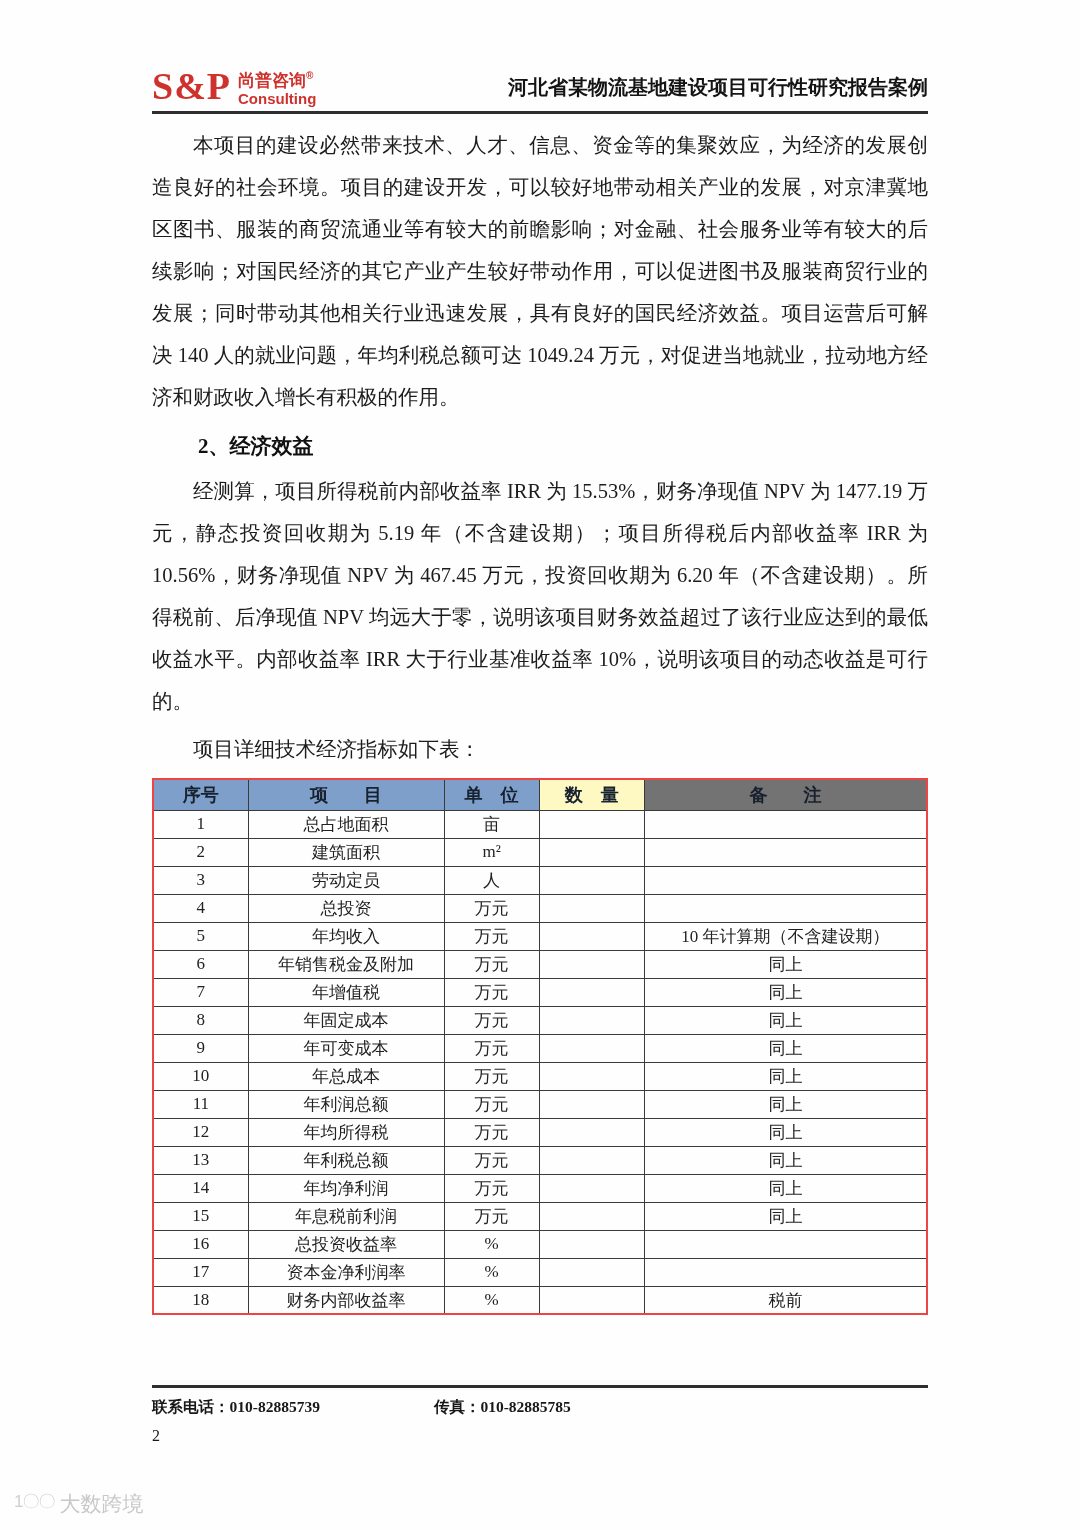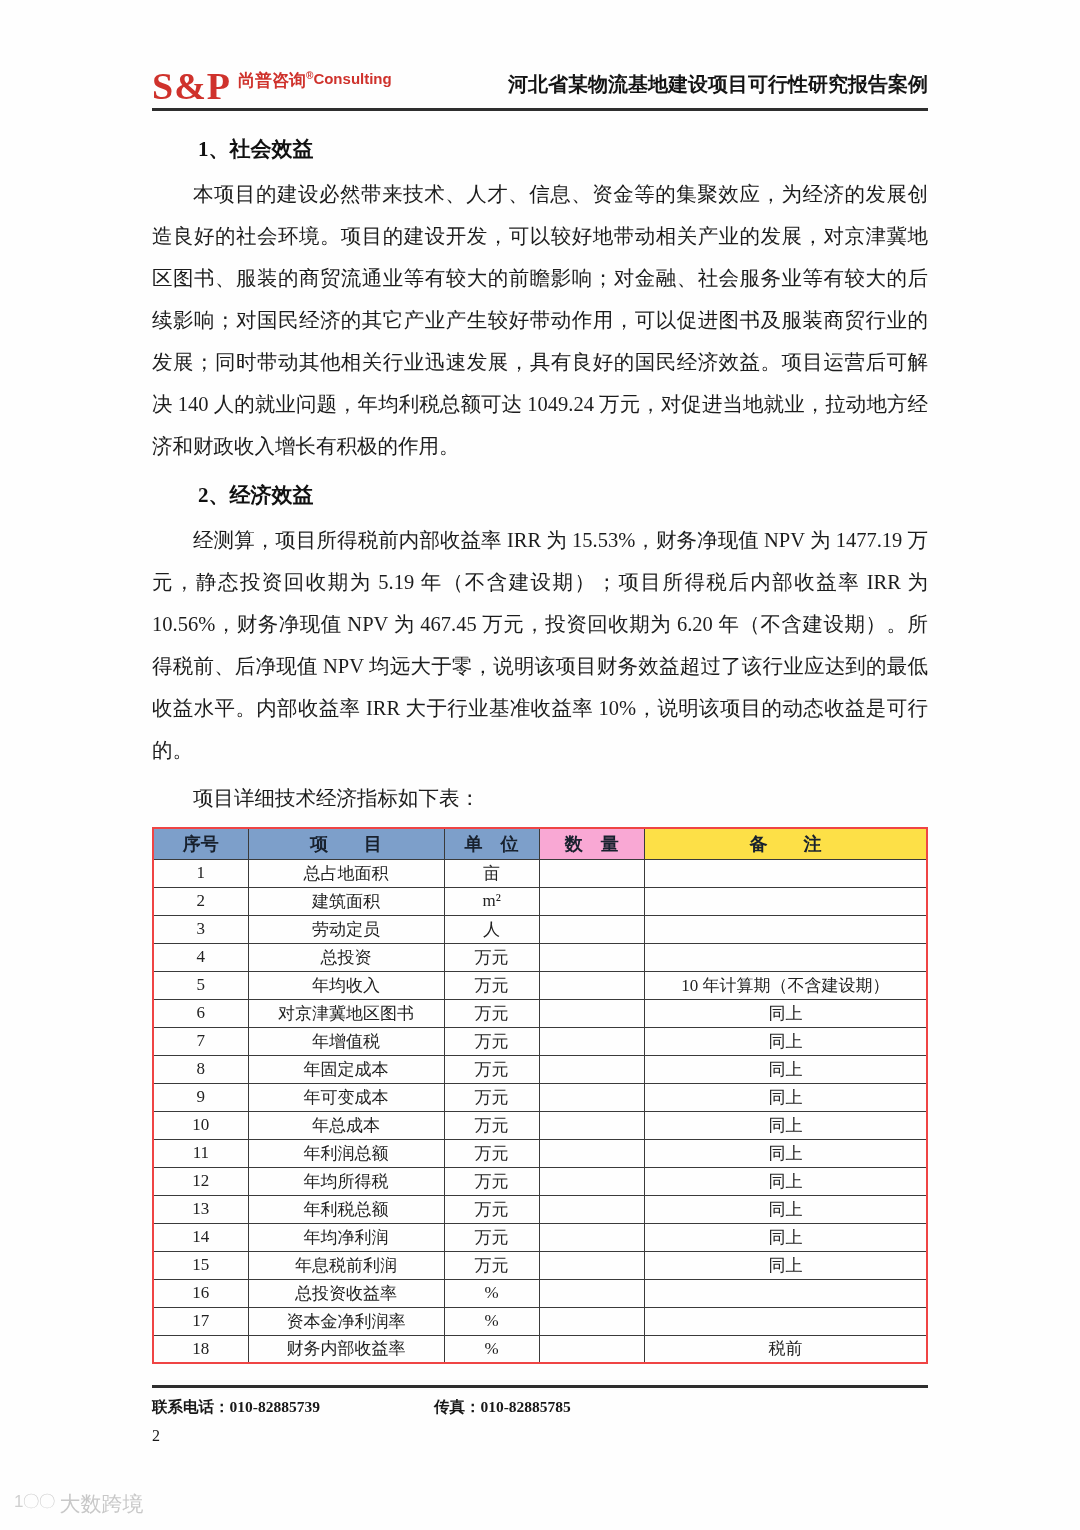--- a/index.html
+++ b/index.html
@@ -23,21 +23,21 @@
     align-items: flex-end;
     padding: 68px 152px 4px 152px;
   }
   .logo { display: flex; align-items: flex-start; gap: 7px; color: #cf322c; }
   .logo-sp {
     font-size: 38px;
     font-weight: bold;
     line-height: 0.95;
     letter-spacing: 1px;
   }
-  .logo-right { display: flex; flex-direction: row; line-height: 1.15; padding-top: 2px; }
+  .logo-right { display: flex; flex-direction: column; line-height: 1.15; padding-top: 2px; }
   .logo-cn { font-size: 17px; font-weight: bold; font-family: "Liberation Sans", sans-serif; }
   .logo-cn sup { font-size: 10px; }
   .logo-en { font-size: 15px; font-weight: bold; font-family: "Liberation Sans", sans-serif; }
   .doc-title { font-size: 20px; font-weight: bold; color: #141414; padding-bottom: 6px; }
   .header-rule { margin: 0 152px; border-top: 3px solid #2e2e2e; }
 
   
   main { padding: 10px 152px 0 152px; }
   main h2 {
     font-size: 21px;
@@ -121,43 +121,42 @@
       <span class="logo-right">
         <span class="logo-cn"><span>尚普咨询</span><sup>®</sup></span>
         <span class="logo-en">Consulting</span>
       </span>
     </div>
     <div class="doc-title">河北省某物流基地建设项目可行性研究报告案例</div>
   </header>
   <div class="header-rule"></div>
 
   <main>
-    <h2>1、社会效益</h2>
     <p>本项目的建设必然带来技术、人才、信息、资金等的集聚效应，为经济的发展创造良好的社会环境。项目的建设开发，可以较好地带动相关产业的发展，对京津冀地区图书、服装的商贸流通业等有较大的前瞻影响；对金融、社会服务业等有较大的后续影响；对国民经济的其它产业产生较好带动作用，可以促进图书及服装商贸行业的发展；同时带动其他相关行业迅速发展，具有良好的国民经济效益。项目运营后可解决 140 人的就业问题，年均利税总额可达 1049.24 万元，对促进当地就业，拉动地方经济和财政收入增长有积极的作用。</p>
 
     <h2>2、经济效益</h2>
     <p>经测算，项目所得税前内部收益率 IRR 为 15.53%，财务净现值 NPV 为 1477.19 万元，静态投资回收期为 5.19 年（不含建设期）；项目所得税后内部收益率 IRR 为 10.56%，财务净现值 NPV 为 467.45 万元，投资回收期为 6.20 年（不含建设期）。所得税前、后净现值 NPV 均远大于零，说明该项目财务效益超过了该行业应达到的最低收益水平。内部收益率 IRR 大于行业基准收益率 10%，说明该项目的动态收益是可行的。</p>
 
     <p class="table-intro">项目详细技术经济指标如下表：</p>
 
     <table>
       <colgroup>
         <col class="c-no">
           <col class="c-item">
           <col class="c-unit">
           <col class="c-qty">
           <col class="c-note">
       </colgroup>
       <thead>
         <tr>
           <th style="background: rgb(125, 159, 202);">序号</th>
           <th style="background: rgb(125, 159, 202);">项　　目</th>
           <th style="background: rgb(125, 159, 202);">单　位</th>
-          <th style="background: #f9a8d4;">数　量</th>
-          <th style="background: #fde047;">备　　注</th>
+          <th style="background: #fef9c3;">数　量</th>
+          <th style="background: #737373;">备　　注</th>
         </tr>
       </thead>
       <tbody>
           <tr>
     <td>1</td>
     <td>总占地面积</td>
     <td>亩</td>
     <td></td>
     <td></td>
   </tr>
@@ -184,21 +183,21 @@
   </tr>
           <tr>
     <td>5</td>
     <td>年均收入</td>
     <td>万元</td>
     <td></td>
     <td>10 年计算期（不含建设期）</td>
   </tr>
           <tr>
     <td>6</td>
-    <td>对京津冀地区图书</td>
+    <td>年销售税金及附加</td>
     <td>万元</td>
     <td></td>
     <td>同上</td>
   </tr>
           <tr>
     <td>7</td>
     <td>年增值税</td>
     <td>万元</td>
     <td></td>
     <td>同上</td>

